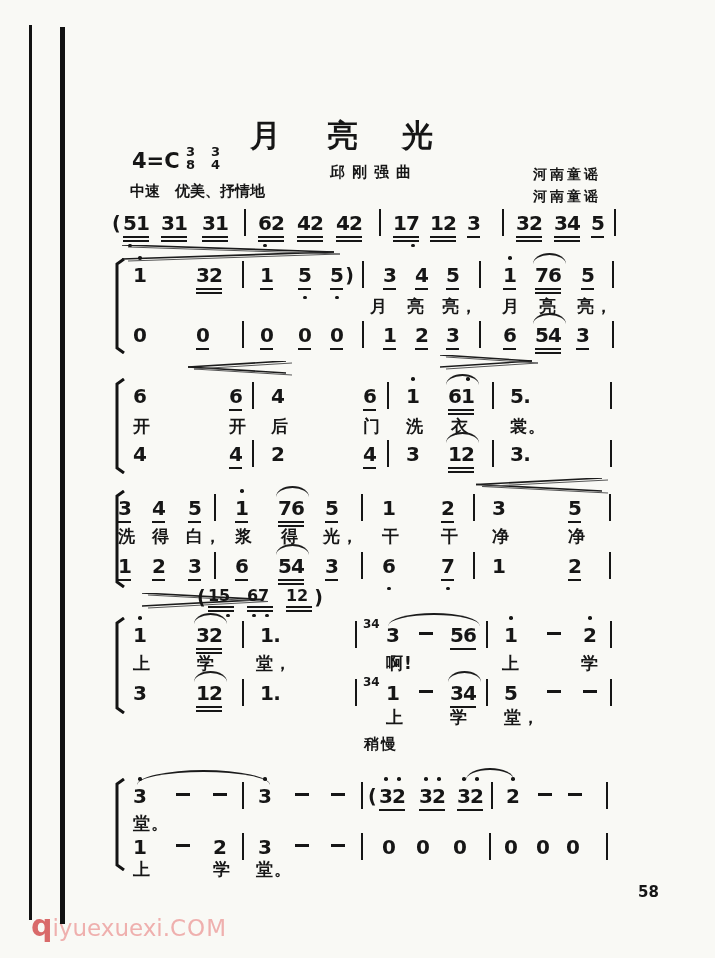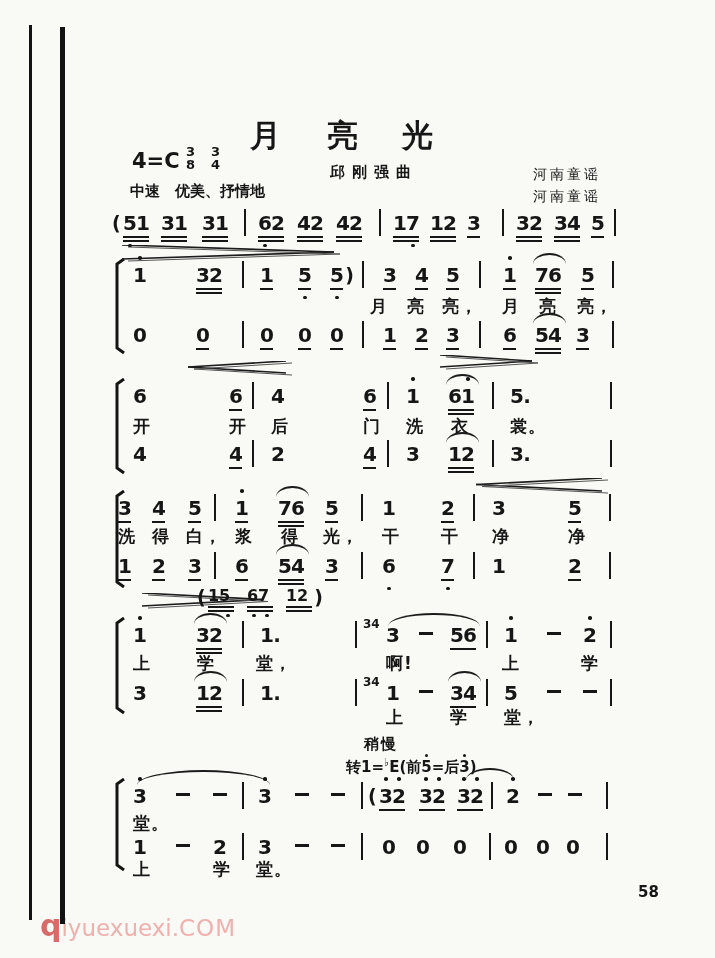--- a/index.html
+++ b/index.html
@@ -11,21 +11,21 @@
   }
   #page{position:absolute;inset:0;}
   
   .vrule{position:absolute;background:#121212;}
   
   .title-char{position:absolute;font-size:31px;font-weight:bold;letter-spacing:0;}
   .keysig{position:absolute;font-size:21px;font-weight:bold;}
   .frac{position:absolute;width:17px;text-align:center;font-weight:bold;font-size:13px;line-height:1;}
   .frac .fline{height:2px;background:#161616;margin:1px 0;}
   .subtitle{position:absolute;font-size:15px;font-weight:bold;letter-spacing:7px;}
-  .credit{position:absolute;font-size:14px;font-weight:normal;letter-spacing:3px;text-align:right;}
+  .credit{position:absolute;font-size:14px;font-weight:bold;letter-spacing:3px;text-align:right;}
   .tempo{position:absolute;font-size:15px;font-weight:bold;}
   .slower{position:absolute;font-size:15px;font-weight:bold;letter-spacing:2px;}
   .modulation{position:absolute;font-size:15px;font-weight:bold;}
   .modulation .flat{font-size:11px;vertical-align:6px;}
   .modulation .hidot{position:relative;display:inline-block;}
   .modulation .hidot::after{content:"";position:absolute;left:50%;top:-4px;width:3px;height:3px;margin-left:-2px;border-radius:50%;background:#161616;}
   
   .row{position:absolute;left:0;width:715px;height:36px;}
   .note{position:absolute;top:2px;height:22px;white-space:nowrap;}
   .note .ch{display:inline-block;width:13px;text-align:center;font-size:20px;font-weight:bold;line-height:22px;}
@@ -76,23 +76,20 @@
     <span class="fline"></span>
     <span>4</span>
   </span>
 
   <span class="subtitle" style="left:330px;top:163px">邱刚强曲</span>
   <span class="credit" style="left:533px;top:166px">河南童谣</span>
   <span class="credit" style="left:533px;top:188px">河南童谣</span>
   <span class="tempo" style="left:130px;top:182px">中速　优美、抒情地</span>
 
   <span class="slower" id="slower" style="left: 364px; top: 735px;">稍慢</span>
-  <span class="modulation" id="modulation" style="left: 346px; top: 756px;">
-    <span>转1=</span><span class="flat">♭</span><span>E</span><span>(前</span><span class="hidot">5</span><span>=后</span><span class="hidot">3</span><span>)</span>
-  </span>
 
   <div id="score">
       <svg width="14" height="96" class="bracket" style="left: 112px; top: 258px;">
         <polyline points="12,1 5,6 5,90 12,95" fill="none" stroke="#141414" stroke-width="3"></polyline>
       </svg>
       <svg width="14" height="96" class="bracket" style="left: 112px; top: 378px;">
         <polyline points="12,1 5,6 5,90 12,95" fill="none" stroke="#141414" stroke-width="3"></polyline>
       </svg>
       <svg width="14" height="98" class="bracket" style="left: 112px; top: 490px;">
         <polyline points="12,1 5,6 5,92 12,97" fill="none" stroke="#141414" stroke-width="3"></polyline>
@@ -365,18 +362,18 @@
         <span class="barline" style="left: 606px;"></span>
       </div>
       <div class="row lyrics" style="top: 858px;">
         <span class="lyr" style="left: 133px;">上</span>
         <span class="lyr" style="left: 213px;">学</span>
         <span class="lyr" style="left: 256px;">堂。</span>
       </div>
     </div>
 
   <span class="pagenum" style="left:638px;top:883px">58</span>
-  <span class="wm" style="left:40px;top:908px">
+  <span class="wm" style="left:31px;top:908px">
     <span class="wq">q</span><span class="wmid">iyuexuexi</span><span class="wdot">.</span><span class="wcom">COM</span>
   </span>
 <div class="vrule" style="left: 29px; top: 25px; width: 3px; height: 895px;"></div>
     <div class="vrule" style="left: 60px; top: 27px; width: 5px; height: 897px;"></div>
   </div>
 
 </body></html>

